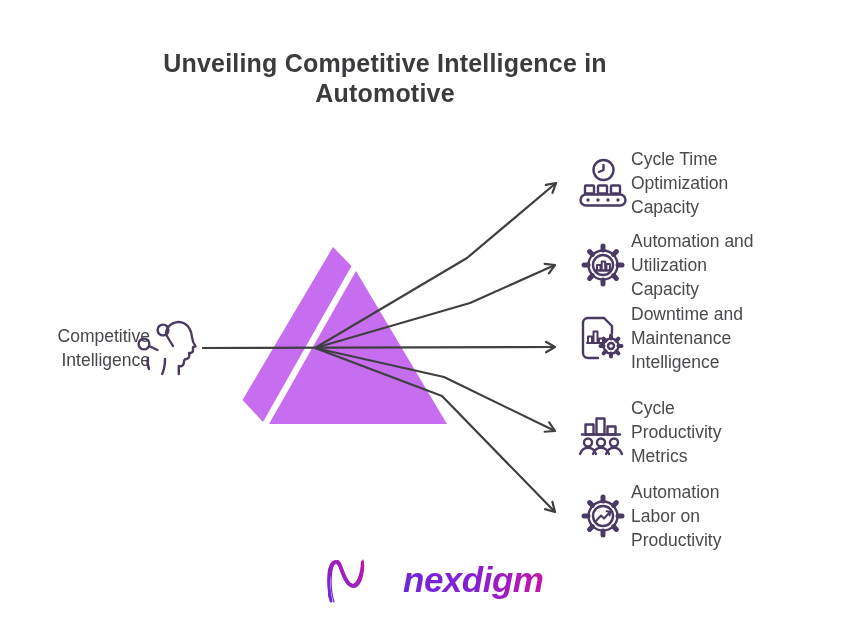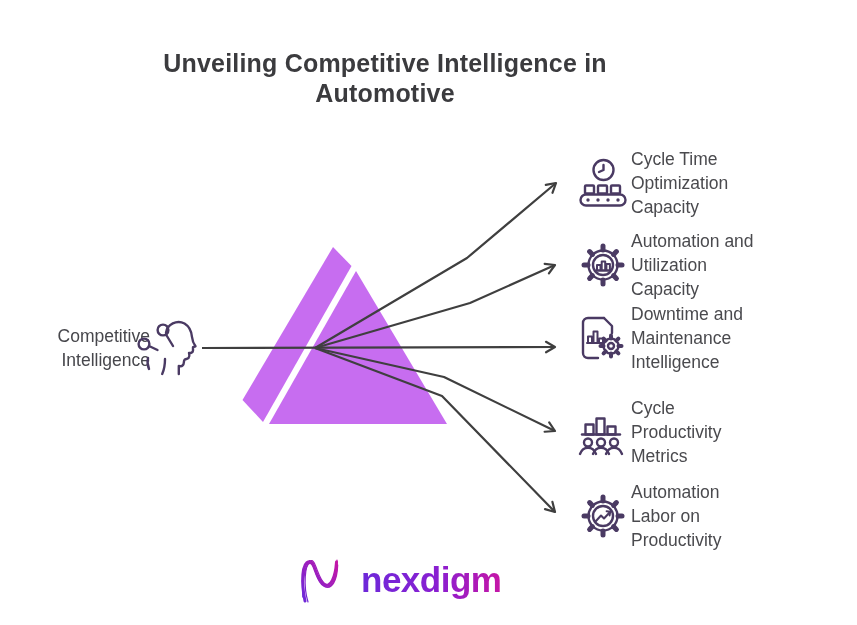--- a/index.html
+++ b/index.html
@@ -25,21 +25,21 @@
   .item .icon-box{width:54px;height:56px;flex:0 0 54px;display:flex;align-items:center;justify-content:center;}
   .item .item-text{
     margin-left:1px;font-size:17.5px;line-height:24px;color:#4a4a4e;font-weight:400;
   }
   .item-1{top:141px;}
   .item-2{top:223px;}
   .item-3{top:296px;}
   .item-4{top:390px;}
   .item-5{top:474px;}
   .brand{
-    position:absolute;left:298px;top:554px;display:flex;align-items:center;gap:9px;
+    position:absolute;left:324px;top:554px;display:flex;align-items:center;gap:25px;font-style:italic;
   }
   .brand-name{
     font-size:35px;font-weight:700;letter-spacing:-0.5px;line-height:52px;
     background:linear-gradient(90deg,#6d28d9 0%,#8a1fd1 55%,#c516a6 100%);
     -webkit-background-clip:text;background-clip:text;color:transparent;
   }
   svg{display:block;}
 </style>
 </head>
 <body>

